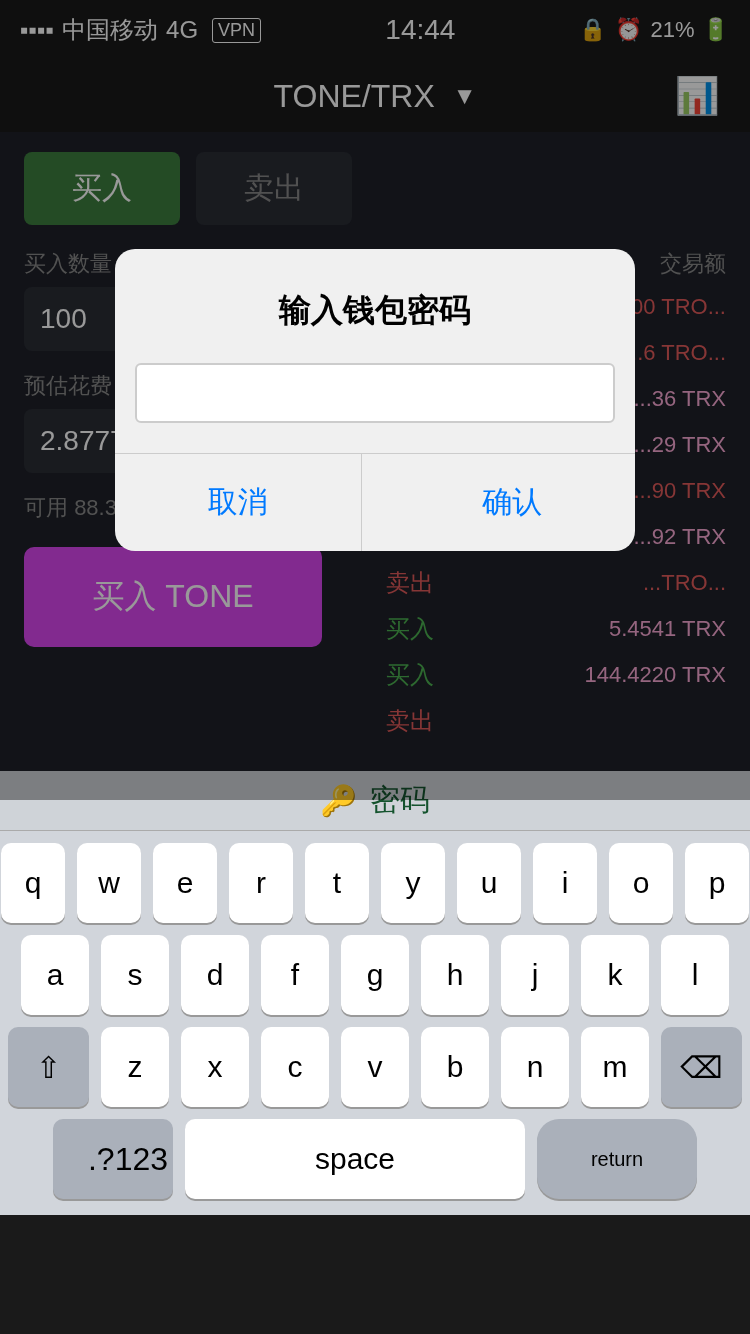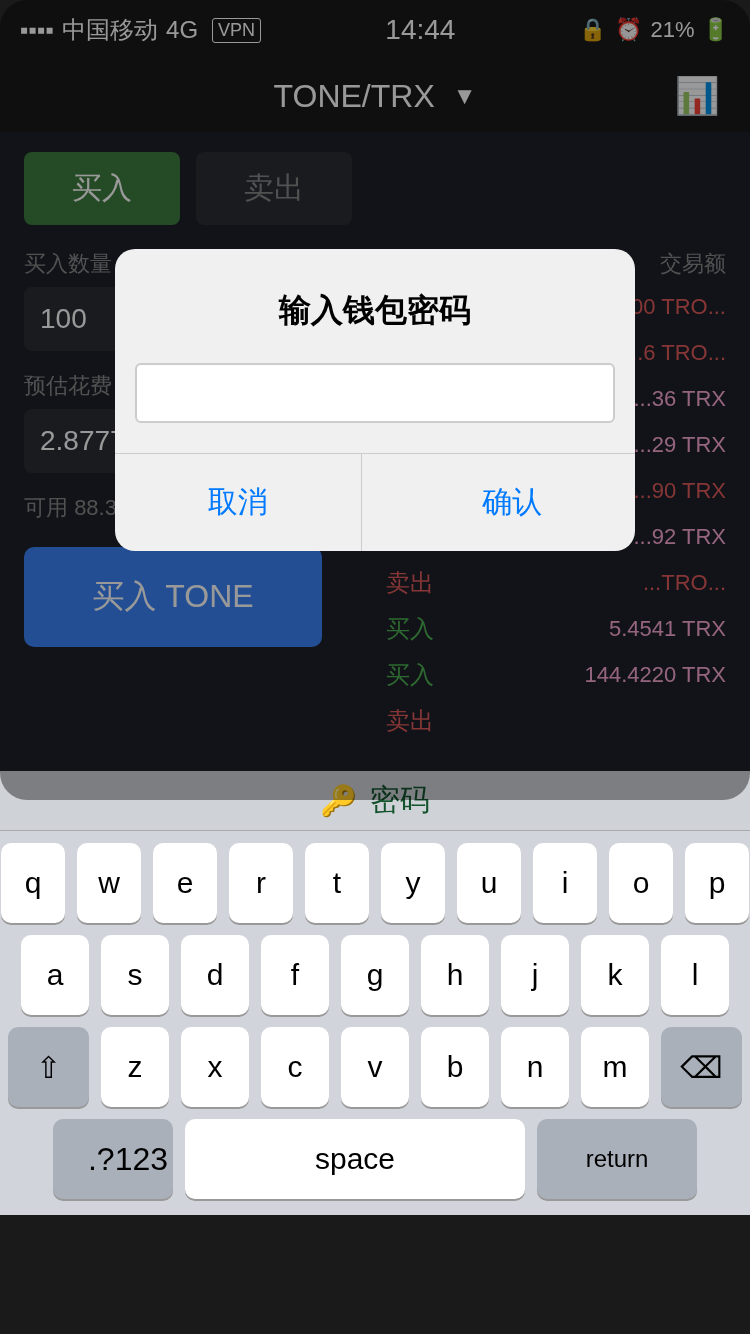--- a/index.html
+++ b/index.html
@@ -144,42 +144,41 @@
       font-size: 22px;
     }
     .form-available {
       color: #888;
       font-size: 22px;
       margin-bottom: 24px;
     }
 
     .buy-btn {
       width: 100%;
-      background: #3b82f6;
+      background: #d946ef;
       color: #fff;
       border: none;
       border-radius: 10px;
       padding: 28px 0;
       font-size: 32px;
       font-weight: 500;
       cursor: pointer;
     }
 
     
     .dialog-overlay {
       position: fixed;
       top: 0; left: 0;
       width: 750px;
       height: 800px;
       background: rgba(0,0,0,0.4);
       display: flex;
       align-items: center;
       justify-content: center;
       z-index: 100;
-      border-radius: 27px;
     }
     .dialog-box {
       background: #f0f0f0;
       border-radius: 20px;
       width: 520px;
       overflow: hidden;
     }
     .dialog-title {
       text-align: center;
       font-size: 32px;
@@ -268,21 +267,22 @@
     }
     .key-special {
       background: #aab0ba;
       color: #000;
       max-width: 88px;
       min-width: 80px;
     }
     .key-return {
       max-width: 160px;
       min-width: 140px;
-      font-size: 24px;
+      font-size: 20px;
+      border-radius: 22px;
     }
     .key-space {
       max-width: 340px;
       min-width: 320px;
     }
     .key-num {
       max-width: 120px;
       min-width: 110px;
       font-size: 32px;
       padding-left: 30px;

